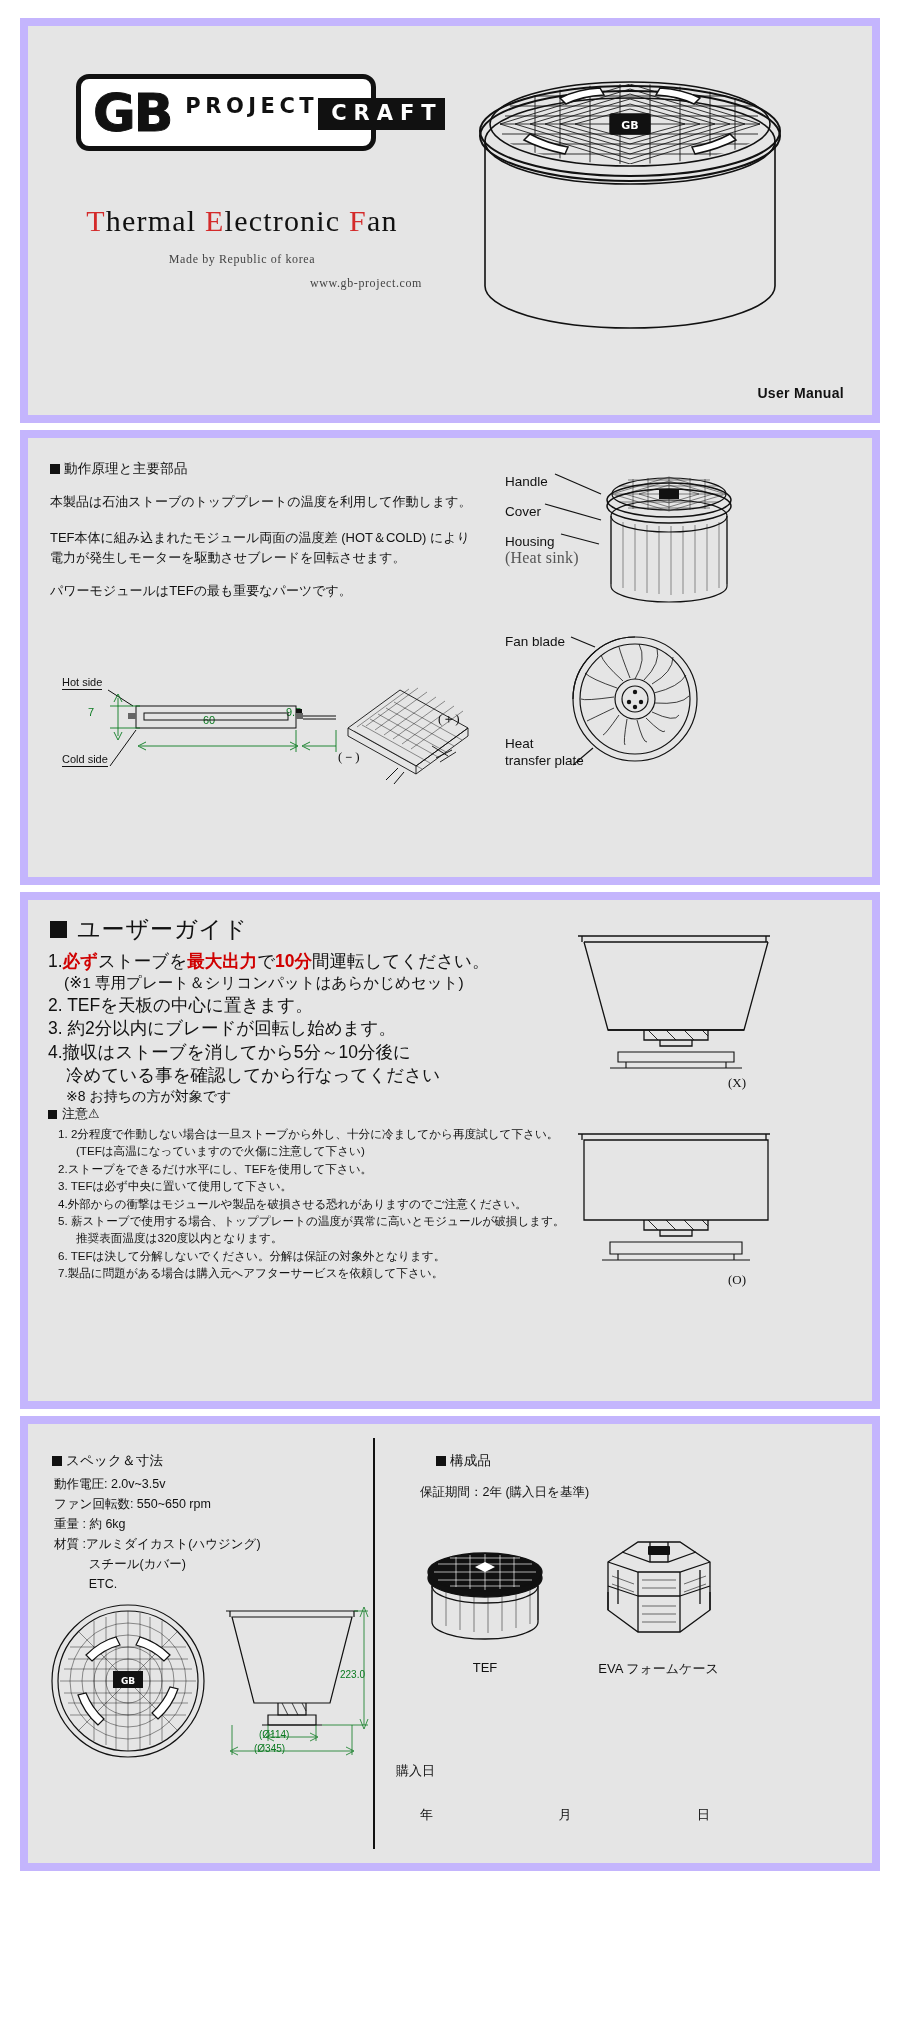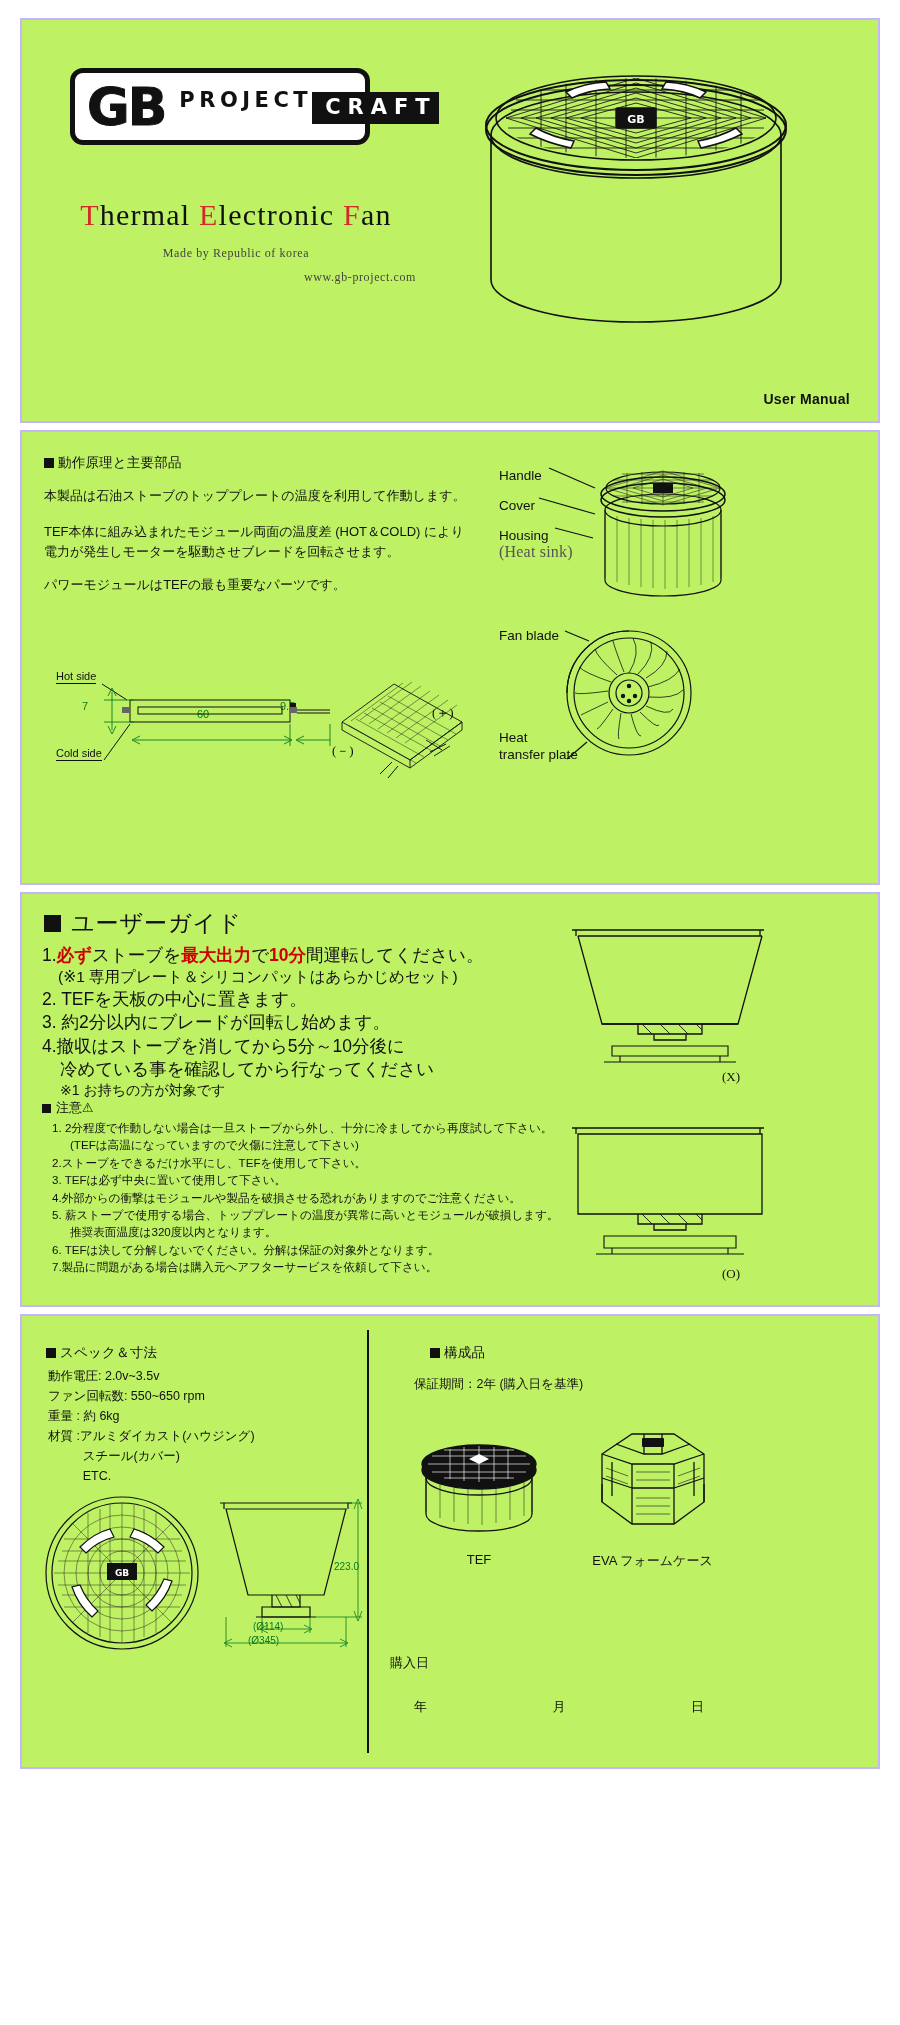--- a/index.html
+++ b/index.html
@@ -4,21 +4,21 @@
 <style>
   * { box-sizing: border-box; }
   html, body { margin:0; padding:0; background:#ffffff; }
   body {
     width:900px; height:2025px;
     font-family:"Liberation Sans","DejaVu Sans",sans-serif;
     color:#1a1a1a;
     position:relative;
   }
   .page { width:900px; height:2025px; position:relative; padding:18px 20px; }
-  .panel { border:2px solid #c4b5fd; position:relative; background:#bef264; }
+  .panel { border:8px solid #c4b5fd; position:relative; background:#e5e5e5; }
 
   
   #sec-header { height:405px; margin-bottom:7px; }
   .logo-box {
     position:absolute; left:48px; top:48px; width:300px; height:77px;
     border:5px solid #111; border-radius:13px; background:#fff;
     display:flex; align-items:center; padding:0 12px;
   }
   .logo-gb {
     font-family:"DejaVu Sans",sans-serif; font-weight:bold; font-size:52px;
@@ -80,21 +80,21 @@
   .mod-label {
     position:absolute; font-size:11px; color:#111;
     border-bottom:1.2px solid #111; padding-bottom:1px; white-space:nowrap;
   }
   .dim { position:absolute; font-size:11px; color:#0a7a20;
          font-family:"Liberation Sans",sans-serif; }
   .pm { position:absolute; font-size:13px; color:#111;
         font-family:"Liberation Serif","DejaVu Serif",serif; }
 
   
-  #sec-guide { height:415px; margin-bottom:7px; }
+  #sec-guide { height:517px; margin-bottom:7px; }
   .guide-title {
     position:absolute; left:22px; top:14px; font-size:23px; color:#111;
     display:flex; align-items:center; gap:10px; letter-spacing:1px;
   }
   .guide-title .sq { width:17px; height:17px; }
   .guide-list { position:absolute; left:20px; top:50px; width:470px; }
   .g-item { font-size:17.5px; line-height:1.33; color:#111; white-space:nowrap; }
   .g-item .red { color:#d00000; font-weight:bold; }
   .g-sub { font-size:15.5px; line-height:1.35; color:#111; padding-left:16px; white-space:nowrap; }
   .g-cont { font-size:17.5px; line-height:1.33; color:#111; padding-left:18px; white-space:nowrap; }
@@ -361,21 +361,21 @@
         <span>TEFを天板の中心に置きます。</span>
       </div>
       <div class="g-item">
         <span>3.</span>
         <span>約2分以内にブレードが回転し始めます。</span>
       </div>
       <div class="g-item">
         <span>4.</span><span>撤収はストーブを消してから5分～10分後に</span>
       </div>
       <div class="g-cont">冷めている事を確認してから行なってください</div>
-      <div class="g-note">※1 お持ちの方が対象です</div>
+      <div class="g-note">※8 お持ちの方が対象です</div>
     </div>
 
     <div class="caution-head">
       <span class="sq"></span>
       <span>注意⚠</span>
     </div>
 
     <div class="caution-list">
       <div class="c-item">1. 2分程度で作動しない場合は一旦ストーブから外し、十分に冷ましてから再度試して下さい。</div>
       <div class="c-sub">  (TEFは高温になっていますので火傷に注意して下さい)</div>

